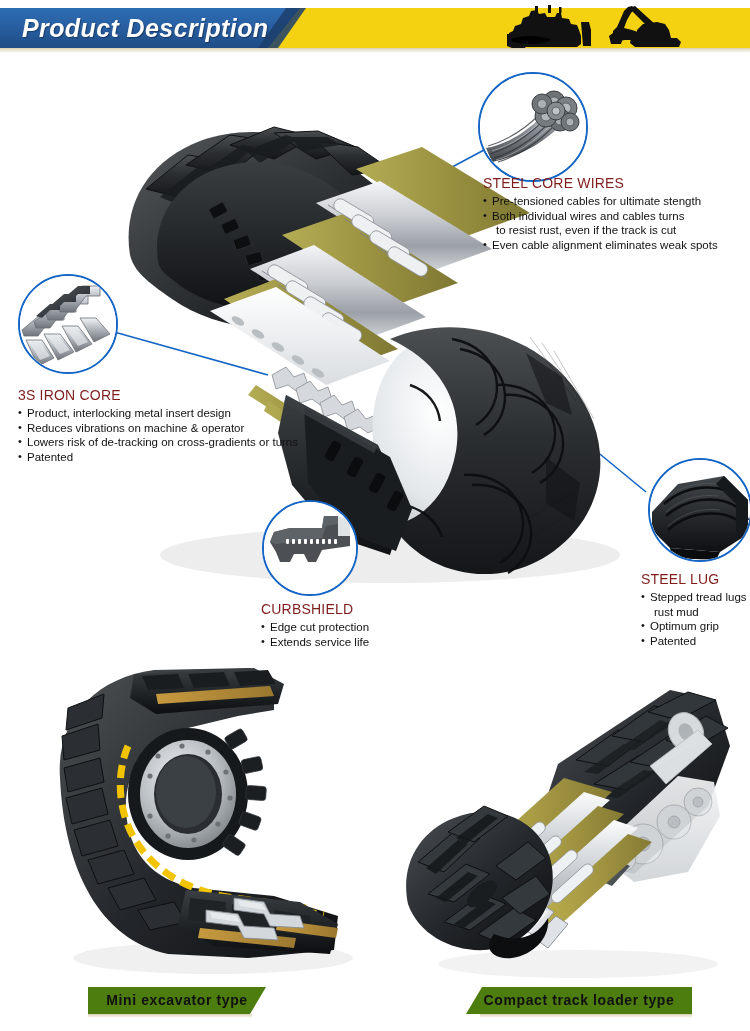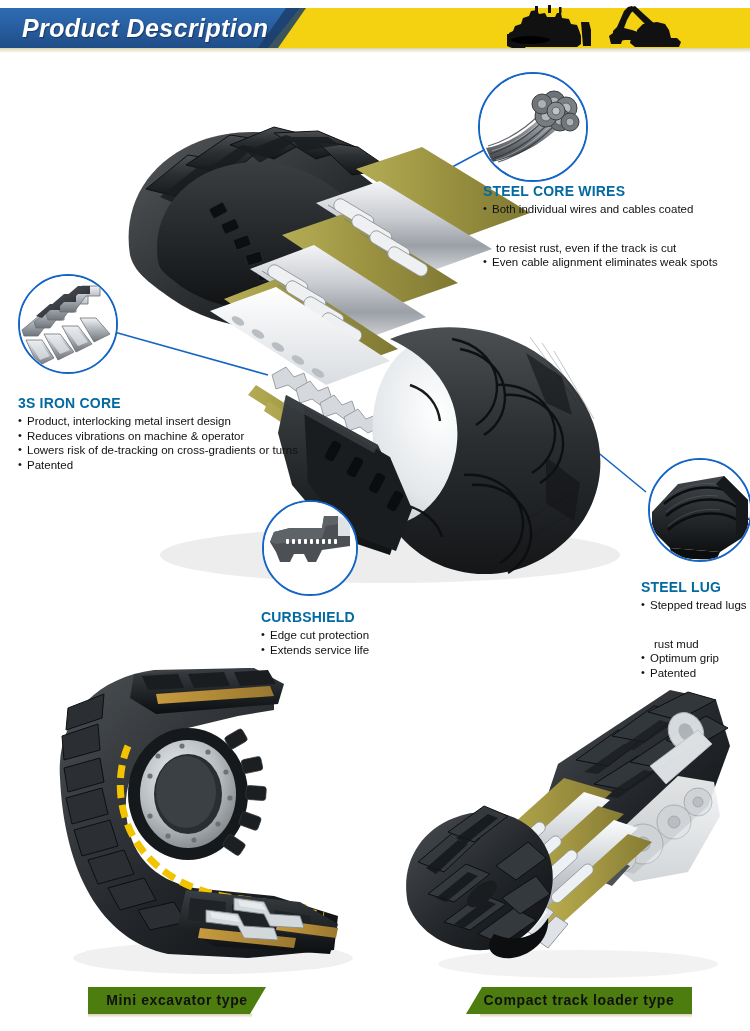--- a/index.html
+++ b/index.html
@@ -44,32 +44,32 @@
     border:2px solid #1565c5;background:#fff;
   }
   .bubble svg{display:block;width:100%;height:100%;}
 
   
   #leaders{position:absolute;left:0;top:0;width:750px;height:1031px;pointer-events:none;}
 
   
   .callout{position:absolute;}
   .callout h3{
-    margin:12px 0 3px 0;font-size:14px;font-weight:bold;letter-spacing:.2px;
-    color:#0369a1;line-height:1.1;
+    margin:4px 0 3px 0;font-size:14px;font-weight:normal;letter-spacing:.2px;
+    color:#7f1d1d;line-height:1.1;
   }
   .callout ul{margin:0;padding:0;list-style:none;}
   .callout li{
     font-size:11.5px;line-height:14.5px;color:#111;
     padding-left:9px;position:relative;white-space:nowrap;
   }
   .callout li.bullet:before{
     content:"•";position:absolute;left:0;top:-1px;font-size:11px;
   }
-  .callout li.cont{padding-left:13px;margin-top:24px;}
+  .callout li.cont{padding-left:13px;}
 
   
   .art{position:absolute;}
   .art svg{display:block;}
 
   
   .banner{
     position:absolute;height:27px;line-height:27px;
     background:#4d7c0f;color:#111;font-size:14px;font-weight:bold;
     letter-spacing:.6px;text-align:center;white-space:nowrap;
@@ -430,21 +430,22 @@
       </g>
       <path d="M74 16 L98 40 L98 74 L86 80 L86 44 L66 24 Z" fill="#16191b"></path>
       <path d="M20 88 L70 92 L66 100 L22 98 Z" fill="#0a0c0e"></path>
     </g>
   </svg>
 </div>
 
 <div class="callout" style="left:483px;top:172px;">
   <h3>STEEL CORE WIRES</h3>
   <ul>
-    <li class="bullet">Both individual wires and cables coated</li>
+    <li class="bullet">Pre-tensioned cables for ultimate stength</li>
+    <li class="bullet">Both individual wires and cables turns</li>
     <li class="cont">to resist rust, even if the track is cut</li>
     <li class="bullet">Even cable alignment eliminates weak spots</li>
   </ul>
 </div>
 
 <div class="callout" style="left:18px;top:384px;">
   <h3>3S IRON CORE</h3>
   <ul>
     <li class="bullet">Product, interlocking metal insert design</li>
     <li class="bullet">Reduces vibrations on machine &amp; operator</li>

